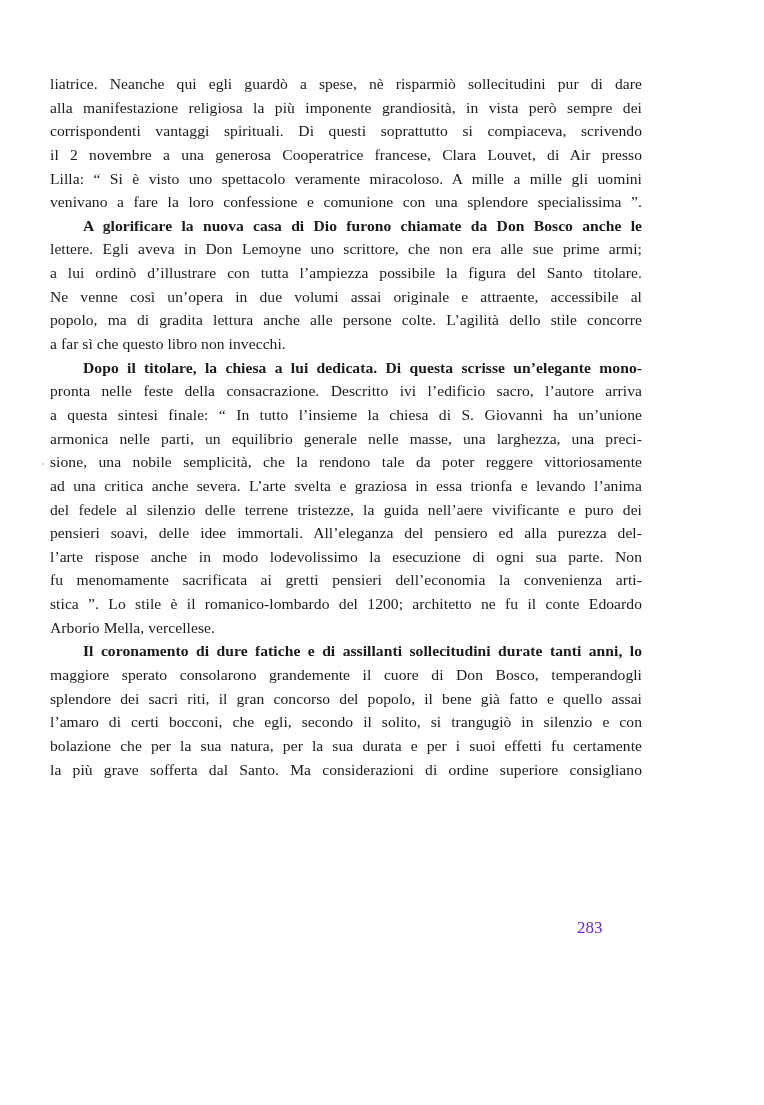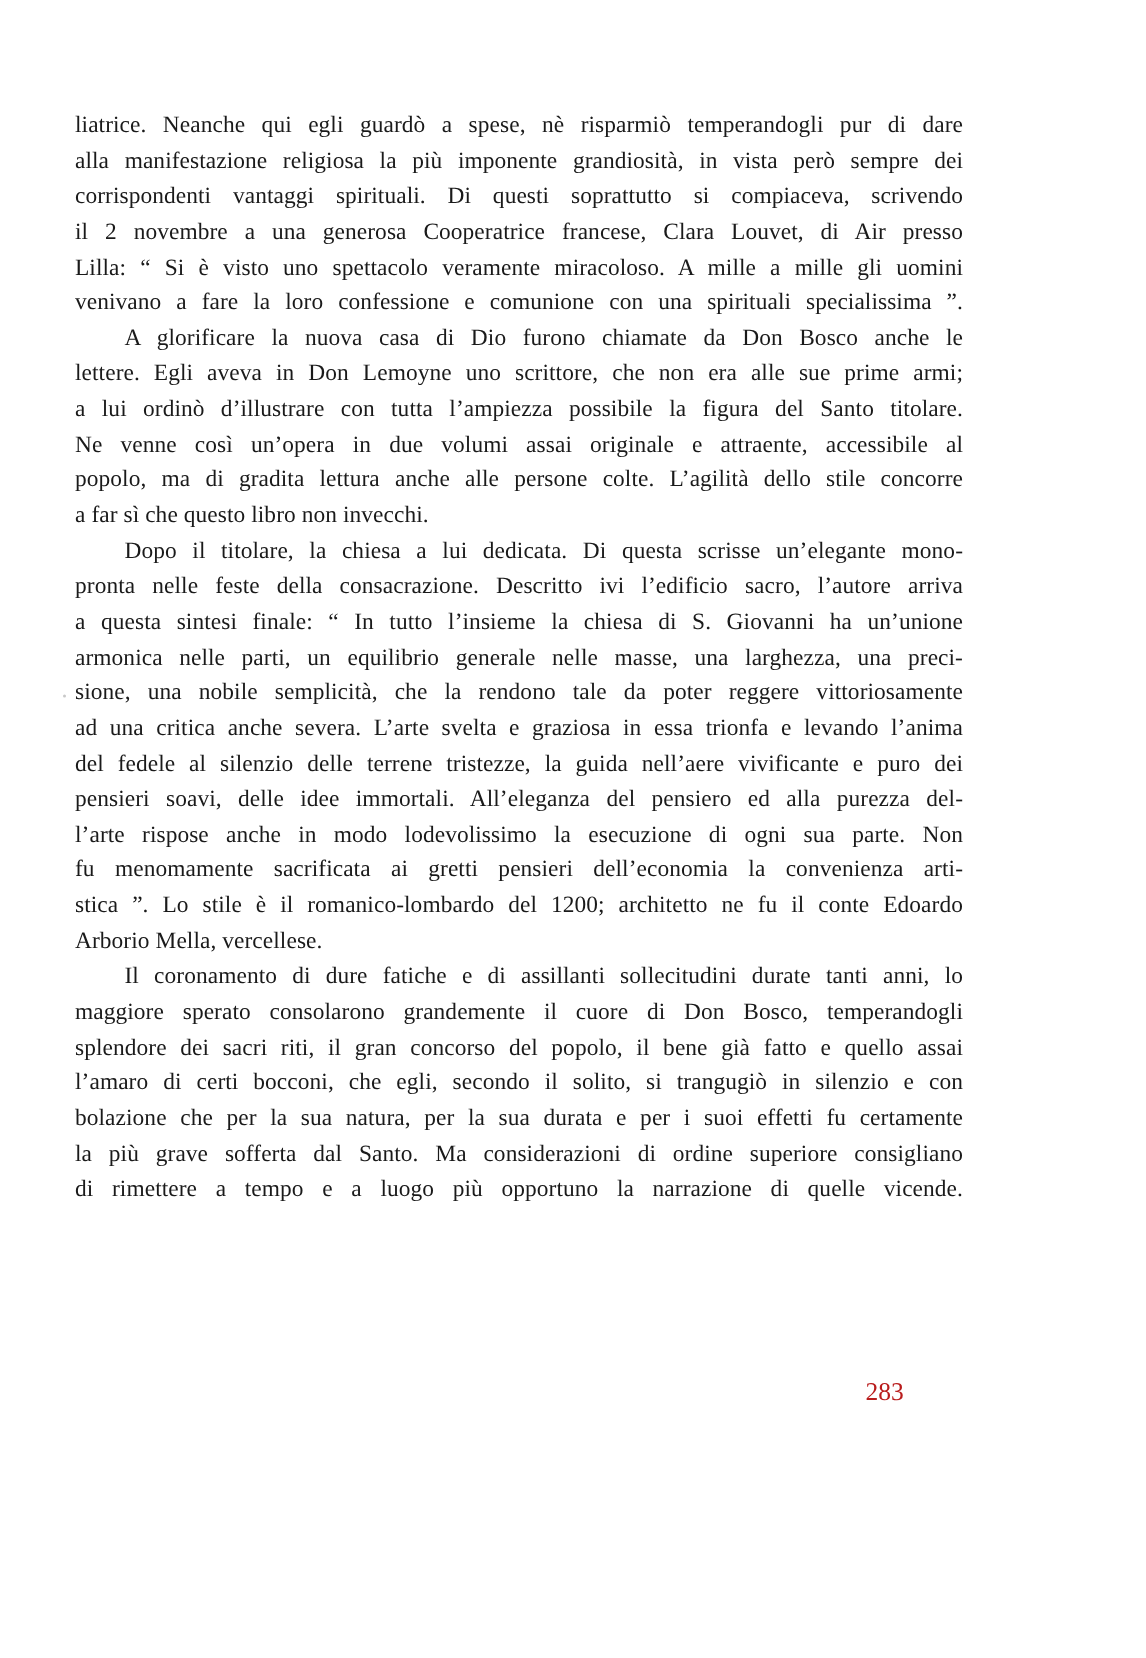--- a/index.html
+++ b/index.html
@@ -26,54 +26,55 @@
       height: 23.65px;
       line-height: 23.65px;
       font-size: 15.6px;
       white-space: nowrap;
       text-align: justify;
       text-align-last: justify;
       letter-spacing: 0.05px;
     }
     .line.indent {
       padding-left: 33px;
+      font-weight: bold;
     }
     .line.last {
       text-align-last: left;
     }
     .page-number {
       position: absolute;
       left: 577px;
       top: 917px;
       font-size: 17px;
       line-height: 22px;
-      color: #b91c1c;
+      color: #6d28d9;
     }
     .speck {
       position: absolute;
       left: 42px;
       top: 463px;
       width: 2px;
       height: 2px;
       background: #c8c8c8;
       border-radius: 1px;
     }
   </style>
 </head>
 <body>
 
 <div class="page">
 
   <div>
-    <span class="line">liatrice. Neanche qui egli guardò a spese, nè risparmiò temperandogli pur di dare</span>
+    <span class="line">liatrice. Neanche qui egli guardò a spese, nè risparmiò sollecitudini pur di dare</span>
     <span class="line">alla manifestazione religiosa la più imponente grandiosità, in vista però sempre dei</span>
     <span class="line">corrispondenti vantaggi spirituali. Di questi soprattutto si compiaceva, scrivendo</span>
     <span class="line">il 2 novembre a una generosa Cooperatrice francese, Clara Louvet, di Air presso</span>
     <span class="line">Lilla: “ Si è visto uno spettacolo veramente miracoloso. A mille a mille gli uomini</span>
-    <span class="line">venivano a fare la loro confessione e comunione con una spirituali specialissima ”.</span>
+    <span class="line">venivano a fare la loro confessione e comunione con una splendore specialissima ”.</span>
   </div>
 
   <div>
     <span class="line indent">A glorificare la nuova casa di Dio furono chiamate da Don Bosco anche le</span>
     <span class="line">lettere. Egli aveva in Don Lemoyne uno scrittore, che non era alle sue prime armi;</span>
     <span class="line">a lui ordinò d’illustrare con tutta l’ampiezza possibile la figura del Santo titolare.</span>
     <span class="line">Ne venne così un’opera in due volumi assai originale e attraente, accessibile al</span>
     <span class="line">popolo, ma di gradita lettura anche alle persone colte. L’agilità dello stile concorre</span>
     <span class="line last">a far sì che questo libro non invecchi.</span>
   </div>
@@ -93,19 +94,18 @@
     <span class="line last">Arborio Mella, vercellese.</span>
   </div>
 
   <div>
     <span class="line indent">Il coronamento di dure fatiche e di assillanti sollecitudini durate tanti anni, lo</span>
     <span class="line">maggiore sperato consolarono grandemente il cuore di Don Bosco, temperandogli</span>
     <span class="line">splendore dei sacri riti, il gran concorso del popolo, il bene già fatto e quello assai</span>
     <span class="line">l’amaro di certi bocconi, che egli, secondo il solito, si trangugiò in silenzio e con</span>
     <span class="line">bolazione che per la sua natura, per la sua durata e per i suoi effetti fu certamente</span>
     <span class="line">la più grave sofferta dal Santo. Ma considerazioni di ordine superiore consigliano</span>
-    <span class="line">di rimettere a tempo e a luogo più opportuno la narrazione di quelle vicende.</span>
   </div>
 </div>
 
 <div class="speck"></div>
 
 <div class="page-number">283</div>
 
 </body></html>

